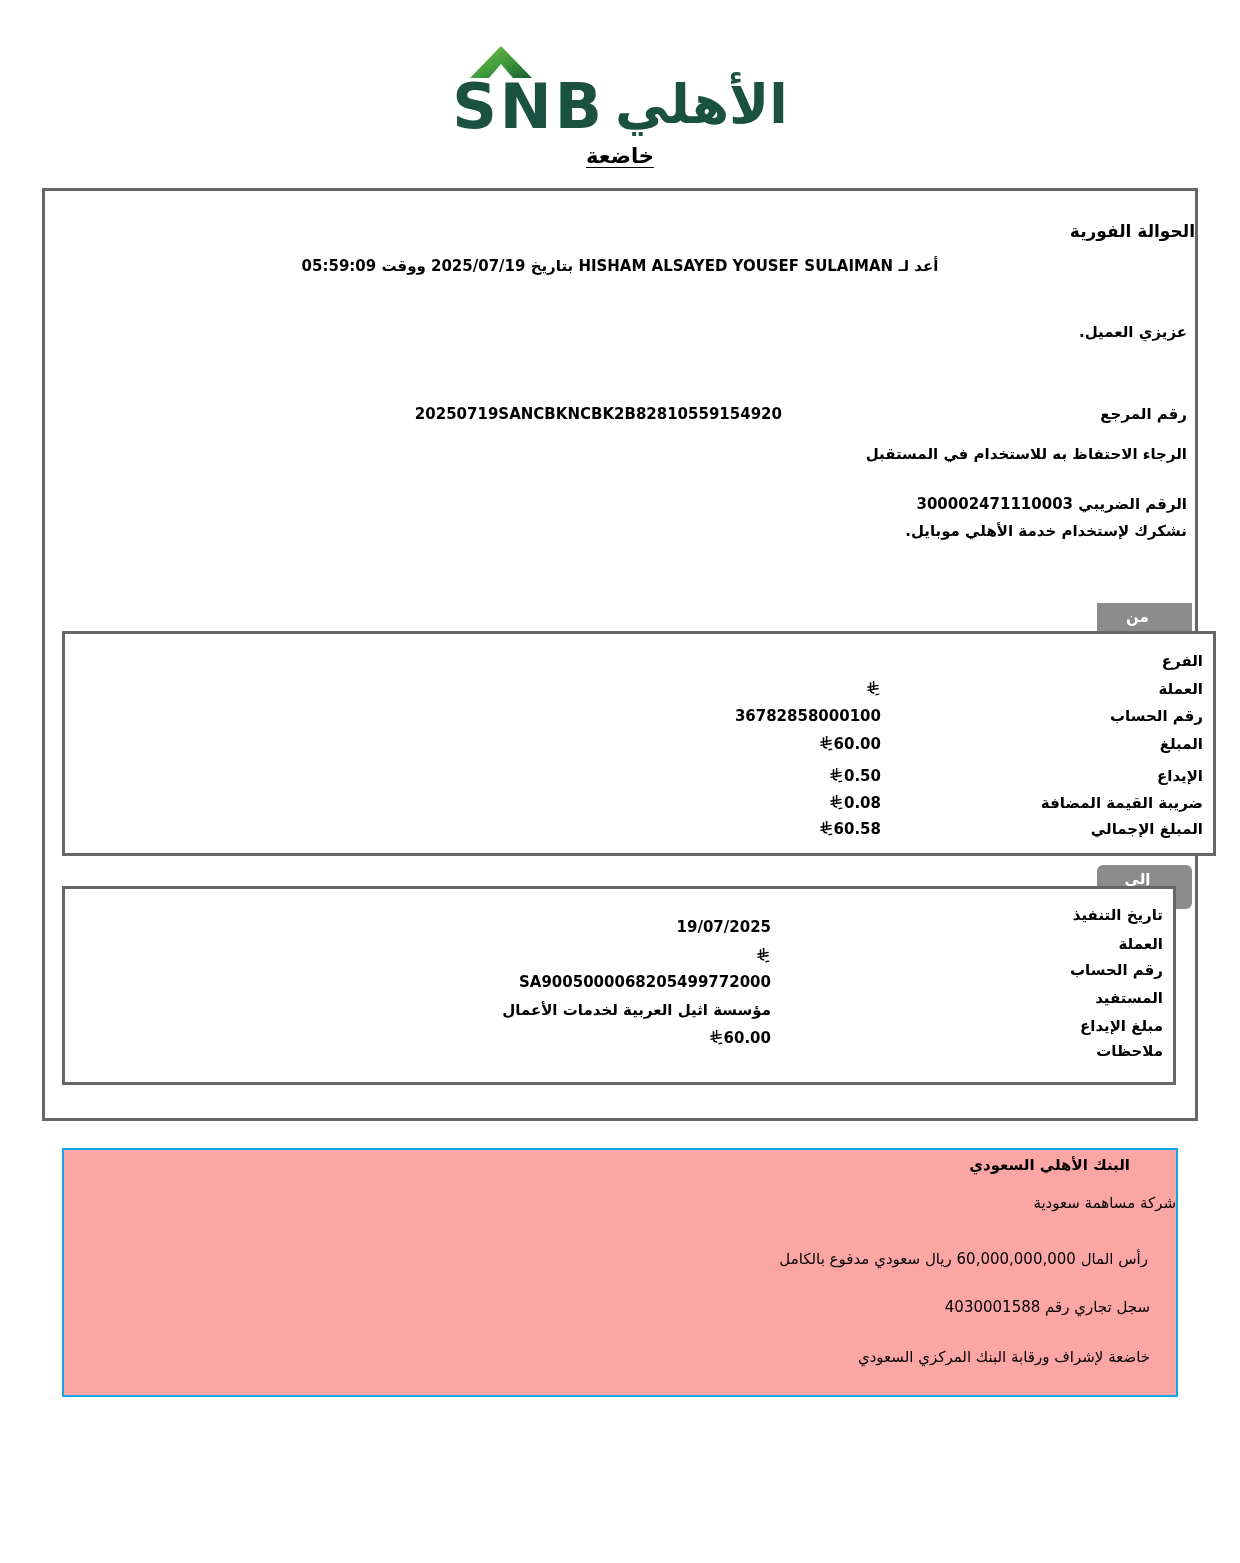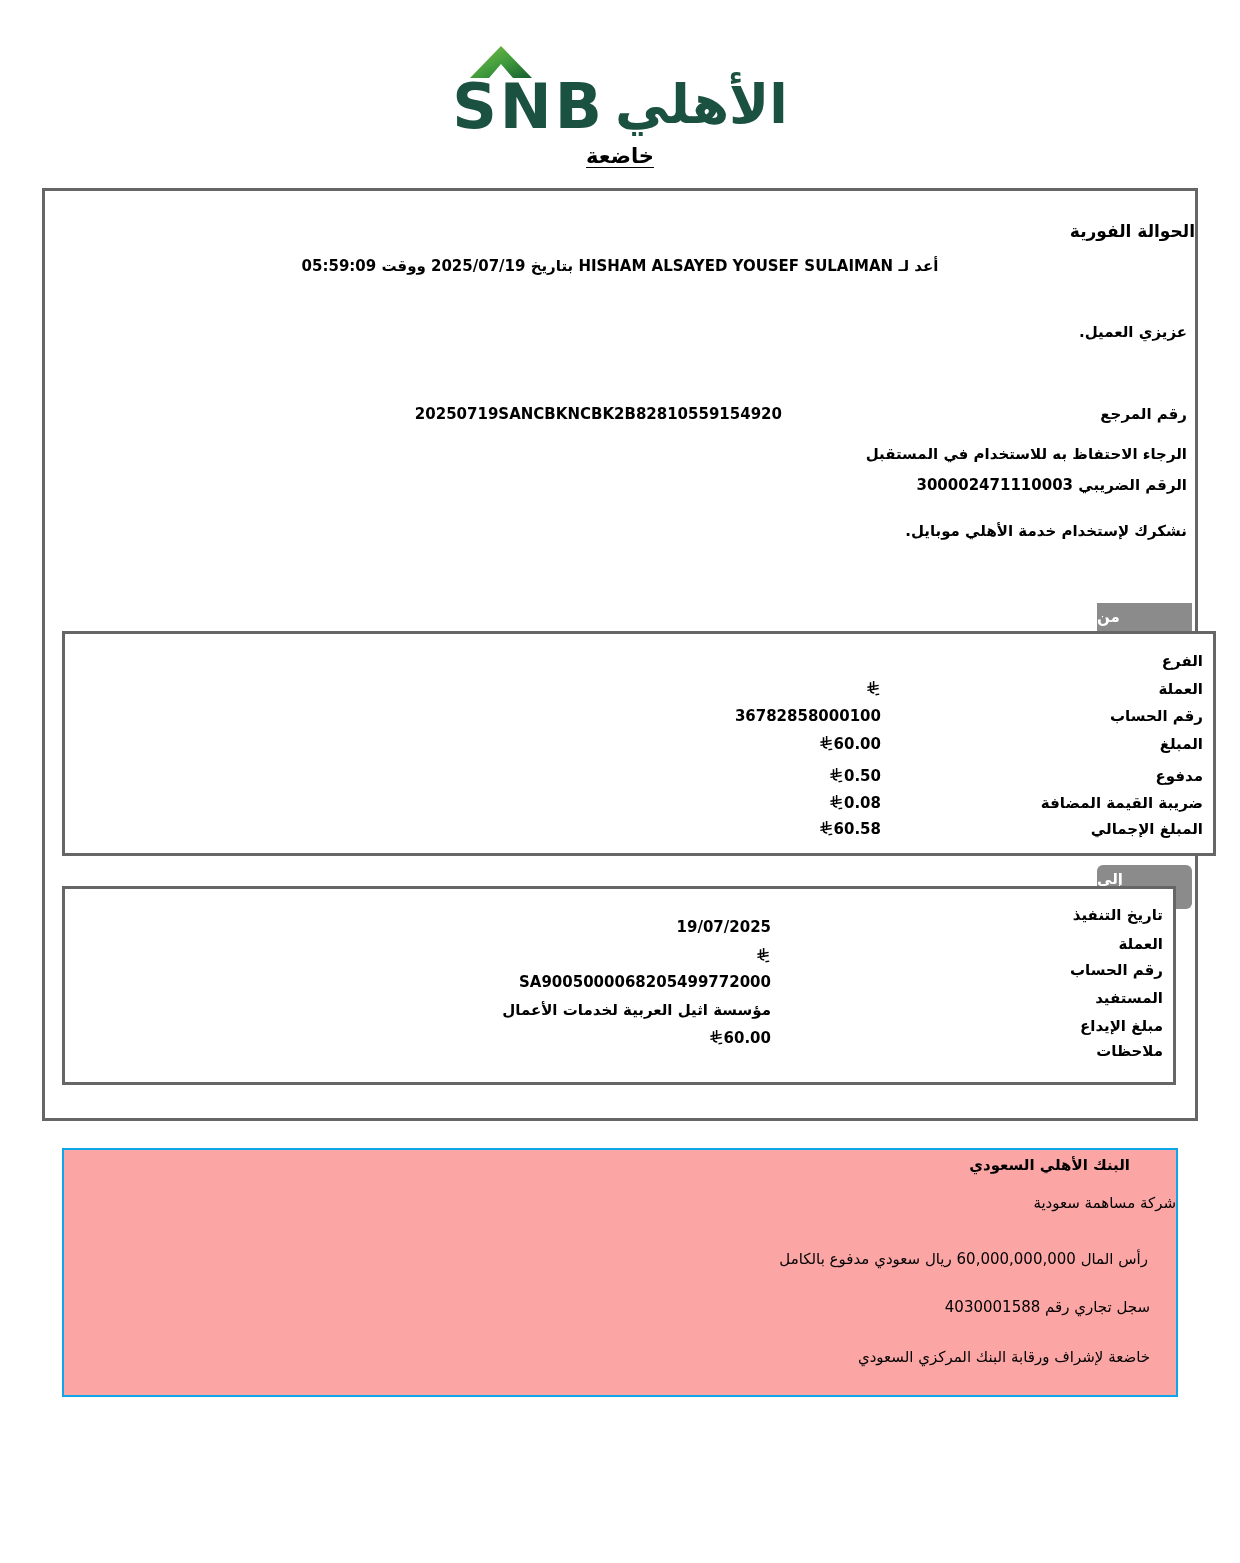--- a/index.html
+++ b/index.html
@@ -39,27 +39,27 @@
   .rcpt-prepared{position:absolute;top:66px;left:0;right:0;text-align:center;
     font-size:15px;font-weight:bold;}
   .line-right{position:absolute;right:8px;font-size:15px;font-weight:bold;white-space:nowrap;}
   .greeting{top:132px;}
   .ref-label{top:214px;}
   .ref-value{
     position:absolute;top:214px;right:413px;
     font-size:15px;font-weight:bold;direction:ltr;white-space:nowrap;text-align:center;
   }
   .keep-note{top:254px;}
-  .tax-line{top:285px;}
+  .tax-line{top:304px;}
   .thanks-line{top:331px;}
   
   .section-tab{
     position:absolute;right:3px;width:95px;height:44px;
     background:#8b8b8b;color:#ffffff;font-size:15px;font-weight:bold;
-    line-height:28px;text-align:left;padding-right:14px;box-sizing:border-box;
+    line-height:28px;text-align:center;padding-right:14px;box-sizing:border-box;
   }
   .tab-from{top:412px;}
   .tab-to{top:674px;border-radius:6px;}
   .inner-box{
     position:absolute;left:17px;width:1108px;
     border:3px solid #666666;background:#fff;
   }
   .box-from{top:440px;height:219px;padding-left:40px;}
   .box-to{top:695px;height:193px;}
   .row-label{
@@ -138,21 +138,21 @@
 
     <div class="row-label" style="top:101px">المبلغ</div>
     <div class="row-value" style="top:101px"><svg class="riyal" viewBox="0 0 22 24" aria-hidden="true">
           <path d="M7 2 L7 14 Q7 19 13 19"></path>
           <path d="M12 0 L12 13"></path>
           <path d="M2 10 L20 7"></path>
           <path d="M2 15 L20 12"></path>
           <path d="M15 22 L21 21"></path>
         </svg><span>60.00</span></div>
 
-    <div class="row-label" style="top:133px">مدفوع</div>
+    <div class="row-label" style="top:133px">الإيداع</div>
     <div class="row-value" style="top:133px"><svg class="riyal" viewBox="0 0 22 24" aria-hidden="true">
           <path d="M7 2 L7 14 Q7 19 13 19"></path>
           <path d="M12 0 L12 13"></path>
           <path d="M2 10 L20 7"></path>
           <path d="M2 15 L20 12"></path>
           <path d="M15 22 L21 21"></path>
         </svg><span>0.50</span></div>
 
     <div class="row-label" style="top:160px">ضريبة القيمة المضافة</div>
     <div class="row-value" style="top:160px"><svg class="riyal" viewBox="0 0 22 24" aria-hidden="true">

